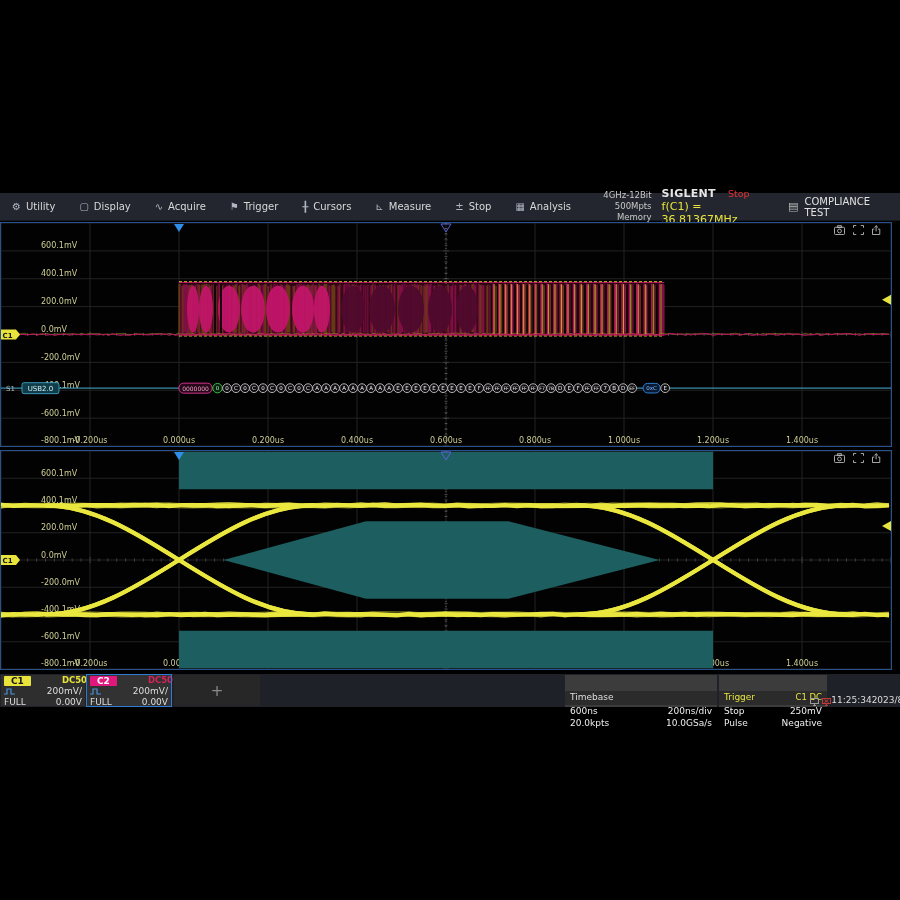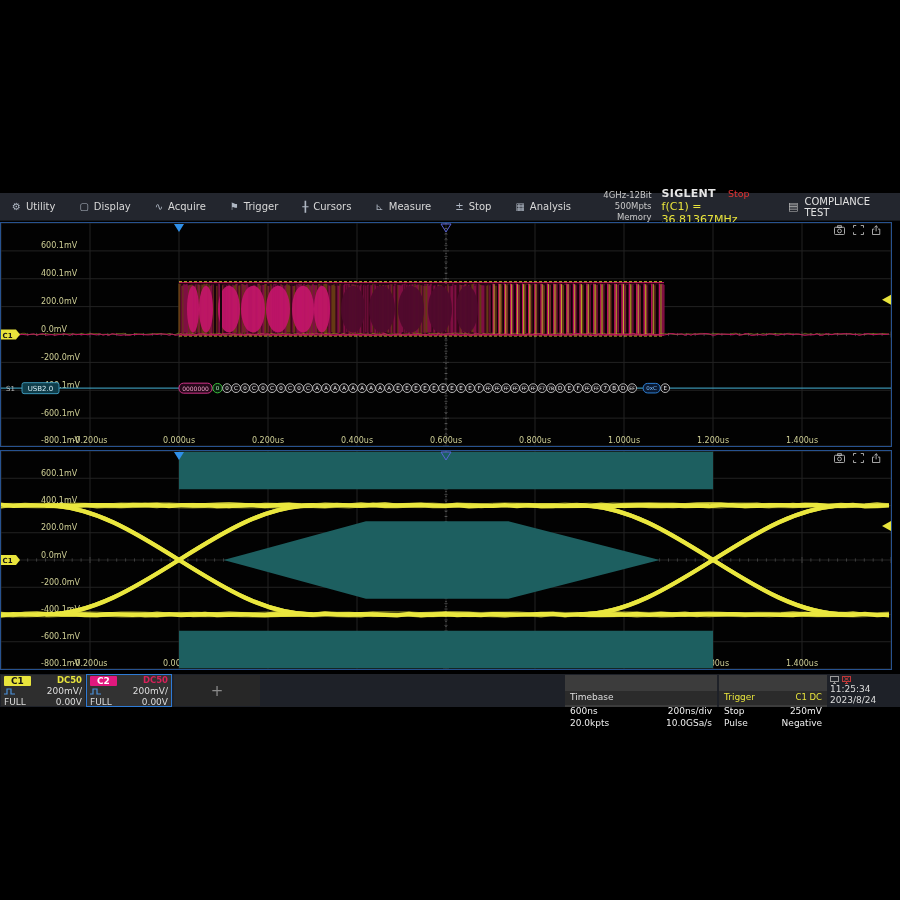--- a/index.html
+++ b/index.html
@@ -31,30 +31,30 @@
   .grid-icons svg{display:block;}
 
   
   .bottombar{position:absolute;top:481px;left:0;width:900px;height:33px;background:#1e2128;
              display:flex;align-items:stretch;font-size:9px;color:#ddd;}
   .chbox{width:84px;background:#2e2e2e;margin:1px 1px;display:flex;flex-direction:column;
          justify-content:space-between;padding:1px 3px;box-sizing:border-box;}
   .chbox.selected{outline:1px solid #2e7bd6;background:#323232;}
   .chrow{display:flex;justify-content:space-between;align-items:center;line-height:1.15;}
   .chtag{padding:0 7px;font-weight:bold;color:#151515;font-size:9px;border-radius:1px;}
-  .coup{font-size:8.5px;font-weight:bold;}
+  .coup{font-size:8.5px;font-weight:bold;padding-left:31px;}
   .addbox{width:86px;background:#272727;margin:1px 2px;display:flex;align-items:center;
           justify-content:center;color:#8a8a8a;font-size:15px;}
   .spacer{flex:1;}
   .section{background:#3c3c3c;margin:1px 1px;padding:16px 0;box-sizing:border-box;display:flex;flex-direction:column;}
   .sec-head{background:#2b2b2b;padding:0 5px;display:flex;justify-content:space-between;gap:10px;line-height:1.5;}
   .sec-body{display:grid;grid-template-columns:auto auto;column-gap:25px;padding:0 5px;line-height:1.35;color:#eee;}
   .sec-body .r{text-align:right;}
   .yellow{color:#e8e43c;}
-  .datetime{width:68px;display:flex;flex-direction:column;align-items:flex-start;justify-content:center;
+  .datetime{width:68px;display:flex;flex-direction:row;align-items:flex-end;justify-content:center;
             font-size:9px;color:#ddd;line-height:1.2;padding:1px 2px;}
   .neticons{display:flex;gap:3px;align-items:center;}
 </style>
 </head>
 <body>
 
 <div class="scope">
 
   <div class="menubar">
     <div class="menu-item">

